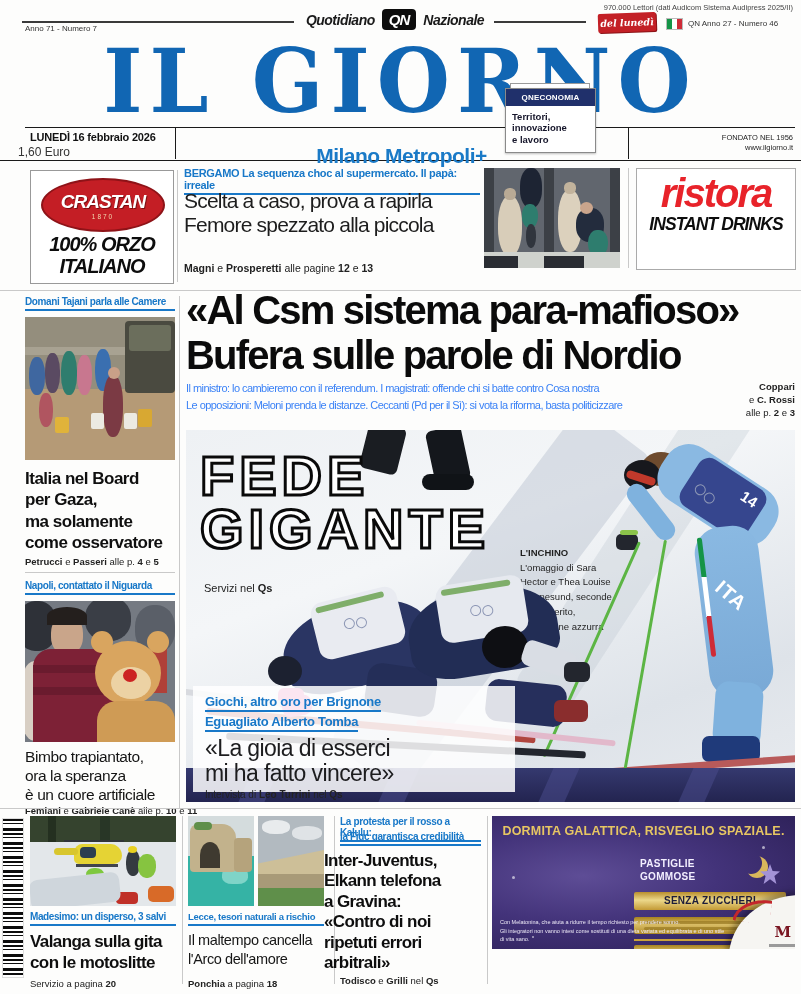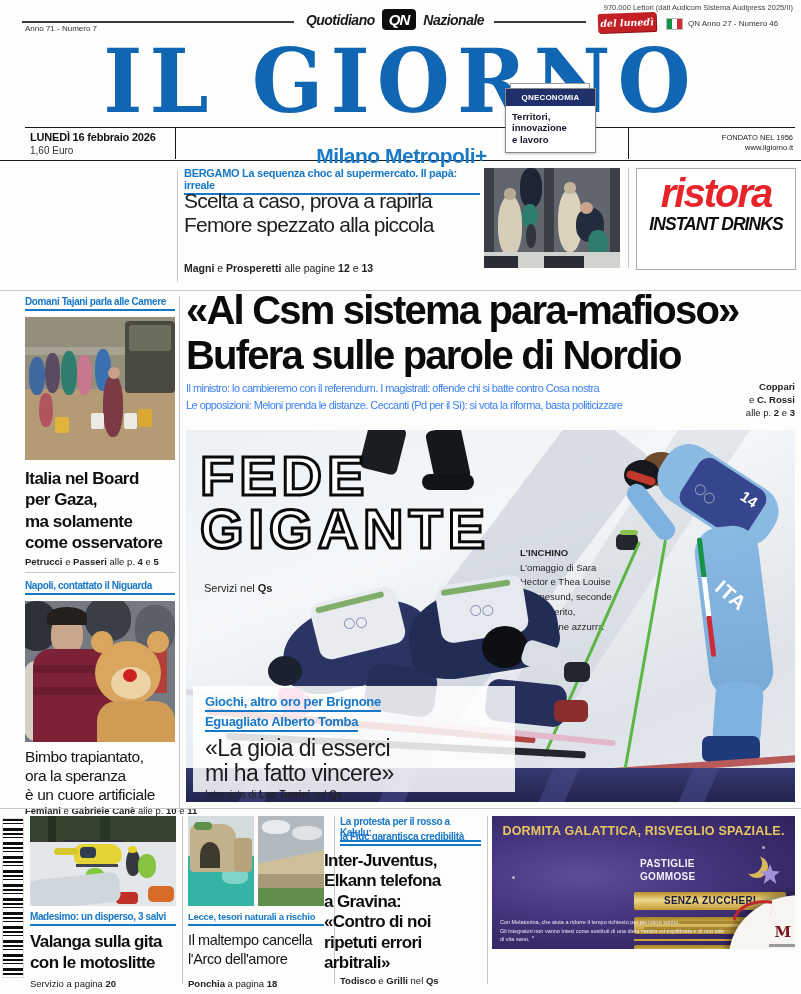--- a/index.html
+++ b/index.html
@@ -37,21 +37,21 @@
   #qnec-pages{top:83px;left:510px;width:78px;height:6px;background:#fff;border:1px solid #9a9a9a;z-index:4;}
   #qnec-head{background:#20306b;color:#fff;font-size:8px;font-weight:800;text-align:center;
              padding:4px 0;letter-spacing:0.2px;}
   #qnec-body{font-size:9.5px;font-weight:800;color:#15152a;padding:5px 6px 7px 6px;line-height:1.2;}
 
   
   #dl-top{top:127px;left:25px;width:770px;height:1px;background:#1a1a1a;}
   #dl-bot{top:160px;left:0px;width:801px;height:1px;background:#1a1a1a;}
   .dl-v{top:128px;height:31px;background:#1a1a1a;width:1px;}
   #date{top:131px;left:30px;font-size:11px;font-weight:800;letter-spacing:-0.2px;}
-  #price{top:145px;left:30px;font-size:10px;color:#333;}
+  #price{top:145px;left:18px;font-size:12px;color:#333;}
   #edition{top:132px;left:175px;width:453px;text-align:center;font-size:21px;font-weight:800;
            color:#1a7ac7;letter-spacing:-0.5px;margin-top:12px;}
   #founded{top:133px;right:8px;font-size:7.5px;text-align:right;color:#222;}
   #website{top:143px;right:8px;font-size:7.5px;text-align:right;color:#222;}
 
   
   #crastan{top:170px;left:30px;width:142px;height:112px;border:1px solid #999;background:#fff;}
   #crastan-oval{position:absolute;top:7px;left:10px;width:120px;height:50px;background:#c41e25;
     border-radius:50%;border:2px solid #8e1318;display:flex;flex-direction:column;align-items:center;justify-content:center;}
   #crastan-name{color:#fff;font-weight:800;font-style:italic;font-size:19px;letter-spacing:-1px;
@@ -214,20 +214,28 @@
   <div class="abs" id="dl-top"></div>
   <div class="abs" id="dl-bot"></div>
   <div class="abs dl-v" style="left:175px;"></div>
   <div class="abs dl-v" style="left:628px;"></div>
   <div class="abs" id="date">LUNEDÌ 16 febbraio 2026</div>
   <div class="abs" id="price">1,60 Euro</div>
   <div class="abs" id="edition">Milano Metropoli+</div>
   <div class="abs" id="founded">FONDATO NEL 1956</div>
   <div class="abs" id="website">www.ilgiorno.it</div>
 
+  <div class="abs" id="crastan">
+    <div id="crastan-oval">
+      <span id="crastan-name">CRASTAN</span>
+      <span id="crastan-year">1870</span>
+    </div>
+    <div id="crastan-tag">100% ORZO
+ITALIANO</div>
+  </div>
   <div class="vrule" id="berg-rule"></div>
 
   <div class="abs" id="berg">
     <div id="berg-kicker" class="kicker">
       <span>BERGAMO</span><span class="rest"> La sequenza choc al supermercato. Il papà: irreale</span>
     </div>
     <div id="berg-head" class="pre">Scelta a caso, prova a rapirla
 Femore spezzato alla piccola</div>
     <div id="berg-by" class="seg"><span class="b">Magni</span><span> e </span><span class="b">Prosperetti</span><span> alle pagine </span><span class="b">12</span><span> e </span><span class="b">13</span></div>
   </div>

